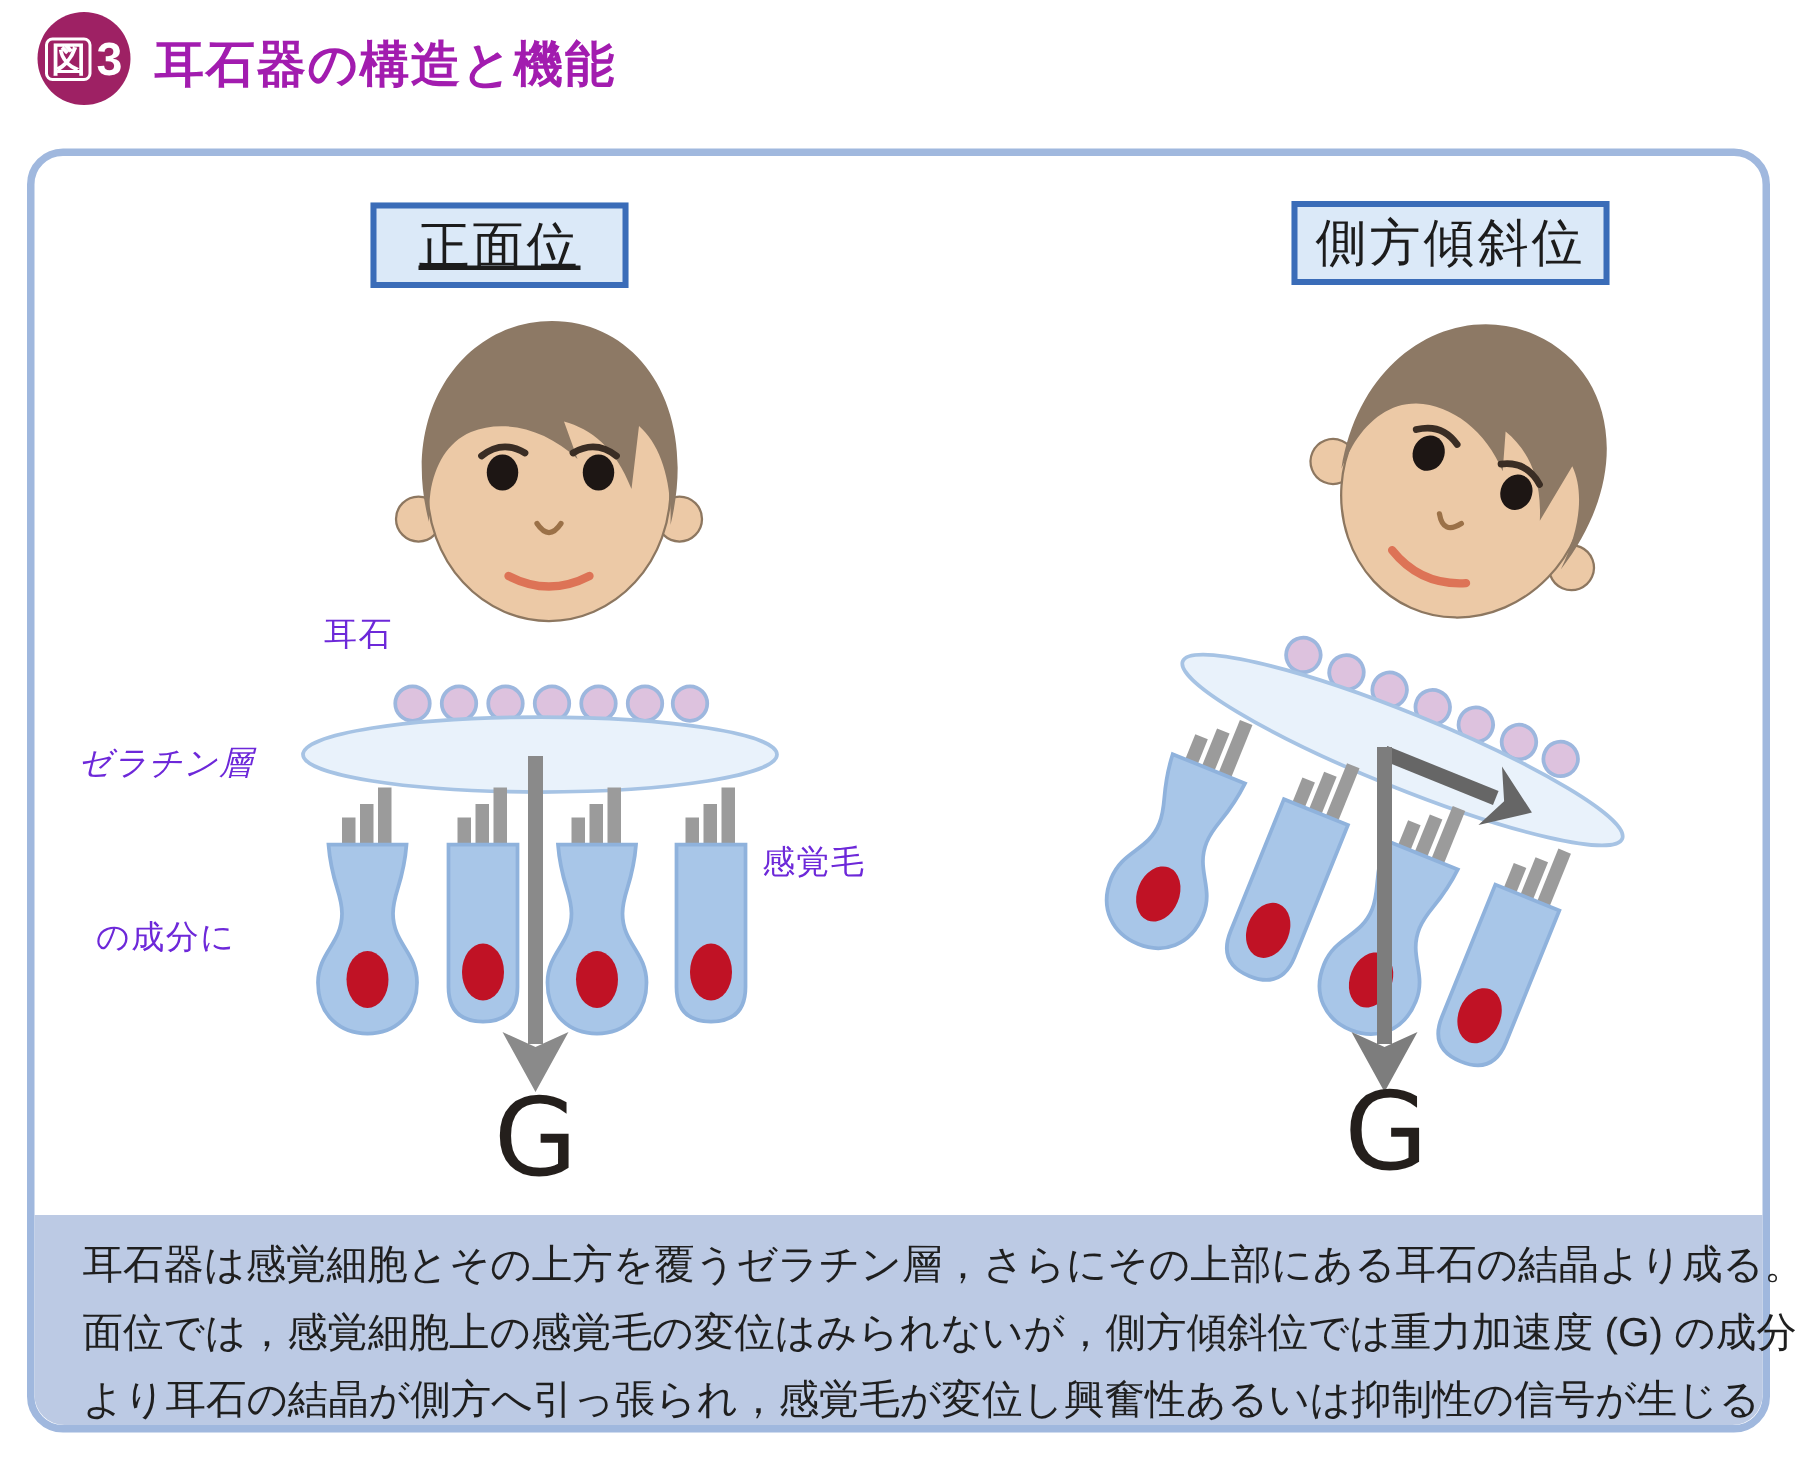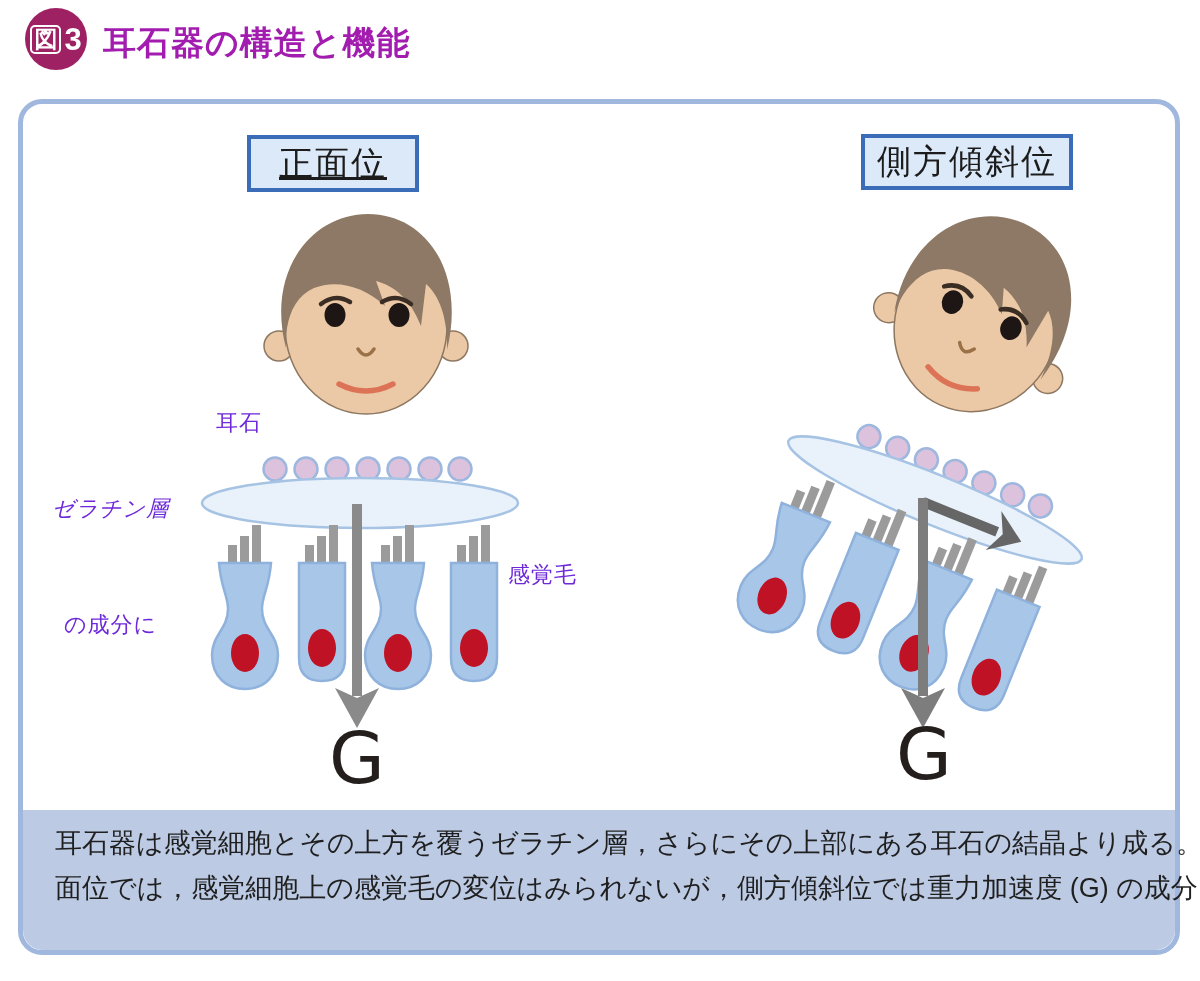--- a/index.html
+++ b/index.html
@@ -47,20 +47,21 @@
 <div class="abs badge" id="badge" style="background: rgb(158, 33, 100);">
   <span class="zu">図</span>
   <span class="num">3</span>
 </div>
 <div class="abs page-title">耳石器の構造と機能</div>
 
 <div class="abs figure-box" id="frame" style="border-color: rgb(160, 184, 222);"></div>
 <div class="abs caption-band" id="band" style="background: rgb(188, 202, 228);">
   <div>耳石器は感覚細胞とその上方を覆うゼラチン層，さらにその上部にある耳石の結晶より成る。正</div>
   <div>面位では，感覚細胞上の感覚毛の変位はみられないが，側方傾斜位では重力加速度 (G) の成分に</div>
+  <div>より耳石の結晶が側方へ引っ張られ，感覚毛が変位し興奮性あるいは抑制性の信号が生じる</div>
 </div>
 
 <svg class="abs canvas" width="1200" height="810" viewBox="0 0 1200 810">
   <defs>
 
     <g id="face-unit">
       <circle cx="-87" cy="34" r="15" fill="#ecc9a6" stroke="#8d7760" stroke-width="1.5"></circle>
       <circle cx="87" cy="34" r="15" fill="#ecc9a6" stroke="#8d7760" stroke-width="1.5"></circle>
       <ellipse cx="0" cy="14" rx="81" ry="88" fill="#ecc9a6" stroke="#8d7760" stroke-width="1.5"></ellipse>
       <path d="M -80,36 C -100,-40 -55,-98 2,-98 C 60,-98 100,-40 81,38

